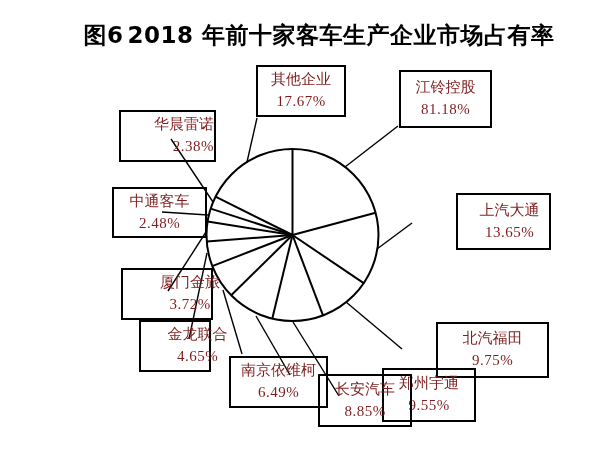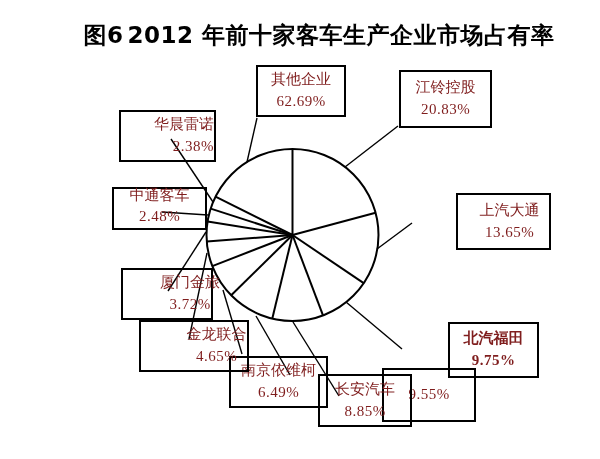--- a/index.html
+++ b/index.html
@@ -41,21 +41,21 @@
     white-space:nowrap;
     margin-left:44px;
   }
   .label-box .pct{font-size:15px;letter-spacing:0.5px;}
 </style>
 </head>
 <body>
 
 <div id="canvas">
   <div class="title">
-    <span class="fig-num">图6</span><span>2012 年前十家客车生产企业市场占有率</span>
+    <span class="fig-num">图6</span><span>2018 年前十家客车生产企业市场占有率</span>
   </div>
   <svg id="chart-svg" width="600" height="459" viewBox="0 0 600 459">
       <circle cx="292.5" cy="235" r="86" fill="#ffffff" stroke="#000000" stroke-width="2"></circle>
       <line x1="292.5" y1="235" x2="292.5" y2="149.0" stroke="#000000" stroke-width="2"></line>
       <line x1="292.5" y1="235" x2="375.6" y2="212.7" stroke="#000000" stroke-width="2"></line>
       <line x1="292.5" y1="235" x2="363.7" y2="283.2" stroke="#000000" stroke-width="2"></line>
       <line x1="292.5" y1="235" x2="323.0" y2="315.4" stroke="#000000" stroke-width="2"></line>
       <line x1="292.5" y1="235" x2="272.3" y2="318.6" stroke="#000000" stroke-width="2"></line>
       <line x1="292.5" y1="235" x2="231.2" y2="295.3" stroke="#000000" stroke-width="2"></line>
       <line x1="292.5" y1="235" x2="212.3" y2="266.1" stroke="#000000" stroke-width="2"></line>
@@ -71,55 +71,56 @@
       <line x1="223" y1="290" x2="242" y2="354" stroke="#000000" stroke-width="1.4"></line>
       <line x1="207" y1="253" x2="189" y2="339" stroke="#000000" stroke-width="1.4"></line>
       <line x1="206" y1="232" x2="168" y2="291" stroke="#000000" stroke-width="1.4"></line>
       <line x1="208" y1="215" x2="162" y2="212" stroke="#000000" stroke-width="1.4"></line>
       <line x1="213" y1="202" x2="171" y2="139" stroke="#000000" stroke-width="1.4"></line>
       <line x1="247" y1="162" x2="257" y2="118" stroke="#000000" stroke-width="1.4"></line>
     </svg>
   <div id="labels-layer">
       <div class="label-box" style="left: 355px; top: 70px; width: 93px; height: 58px;">
         <span class="name">江铃控股</span>
-        <span class="pct">20.83%</span>
+        <span class="pct">81.18%</span>
       </div>
       <div class="label-box" style="left: 412px; top: 193px; width: 95px; height: 57px; padding-left: 12px;">
         <span class="name">上汽大通</span>
         <span class="pct">13.65%</span>
       </div>
-      <div class="label-box" style="left: 404px; top: 322px; width: 91px; height: 56px; font-weight: bold;">
+      <div class="label-box" style="left: 392px; top: 322px; width: 113px; height: 56px;">
         <span class="name">北汽福田</span>
         <span class="pct">9.75%</span>
       </div>
       <div class="label-box" style="left: 338px; top: 368px; width: 94px; height: 54px;">
+        <span class="name">郑州宇通</span>
         <span class="pct">9.55%</span>
       </div>
       <div class="label-box" style="left: 274px; top: 374px; width: 94px; height: 53px;">
         <span class="name">长安汽车</span>
         <span class="pct">8.85%</span>
       </div>
       <div class="label-box" style="left: 185px; top: 356px; width: 99px; height: 52px;">
         <span class="name">南京依维柯</span>
         <span class="pct">6.49%</span>
       </div>
-      <div class="label-box" style="left: 95px; top: 320px; width: 110px; height: 52px; padding-left: 45px;">
+      <div class="label-box" style="left: 95px; top: 320px; width: 72px; height: 52px; padding-left: 45px;">
         <span class="name">金龙联合</span>
         <span class="pct">4.65%</span>
       </div>
       <div class="label-box" style="left: 77px; top: 268px; width: 92px; height: 52px; padding-left: 46px;">
         <span class="name">厦门金旅</span>
         <span class="pct">3.72%</span>
       </div>
-      <div class="label-box" style="left: 68px; top: 187px; width: 95px; height: 43px; justify-content: flex-end;">
+      <div class="label-box" style="left: 68px; top: 187px; width: 95px; height: 51px;">
         <span class="name">中通客车</span>
         <span class="pct">2.48%</span>
       </div>
       <div class="label-box" style="left: 75px; top: 110px; width: 97px; height: 52px; align-items: flex-end;">
         <span class="name">华晨雷诺</span>
         <span class="pct">2.38%</span>
       </div>
       <div class="label-box" style="left: 212px; top: 65px; width: 90px; height: 52px;">
         <span class="name">其他企业</span>
-        <span class="pct">62.69%</span>
+        <span class="pct">17.67%</span>
       </div>
     </div>
 </div>
 
 </body></html>

